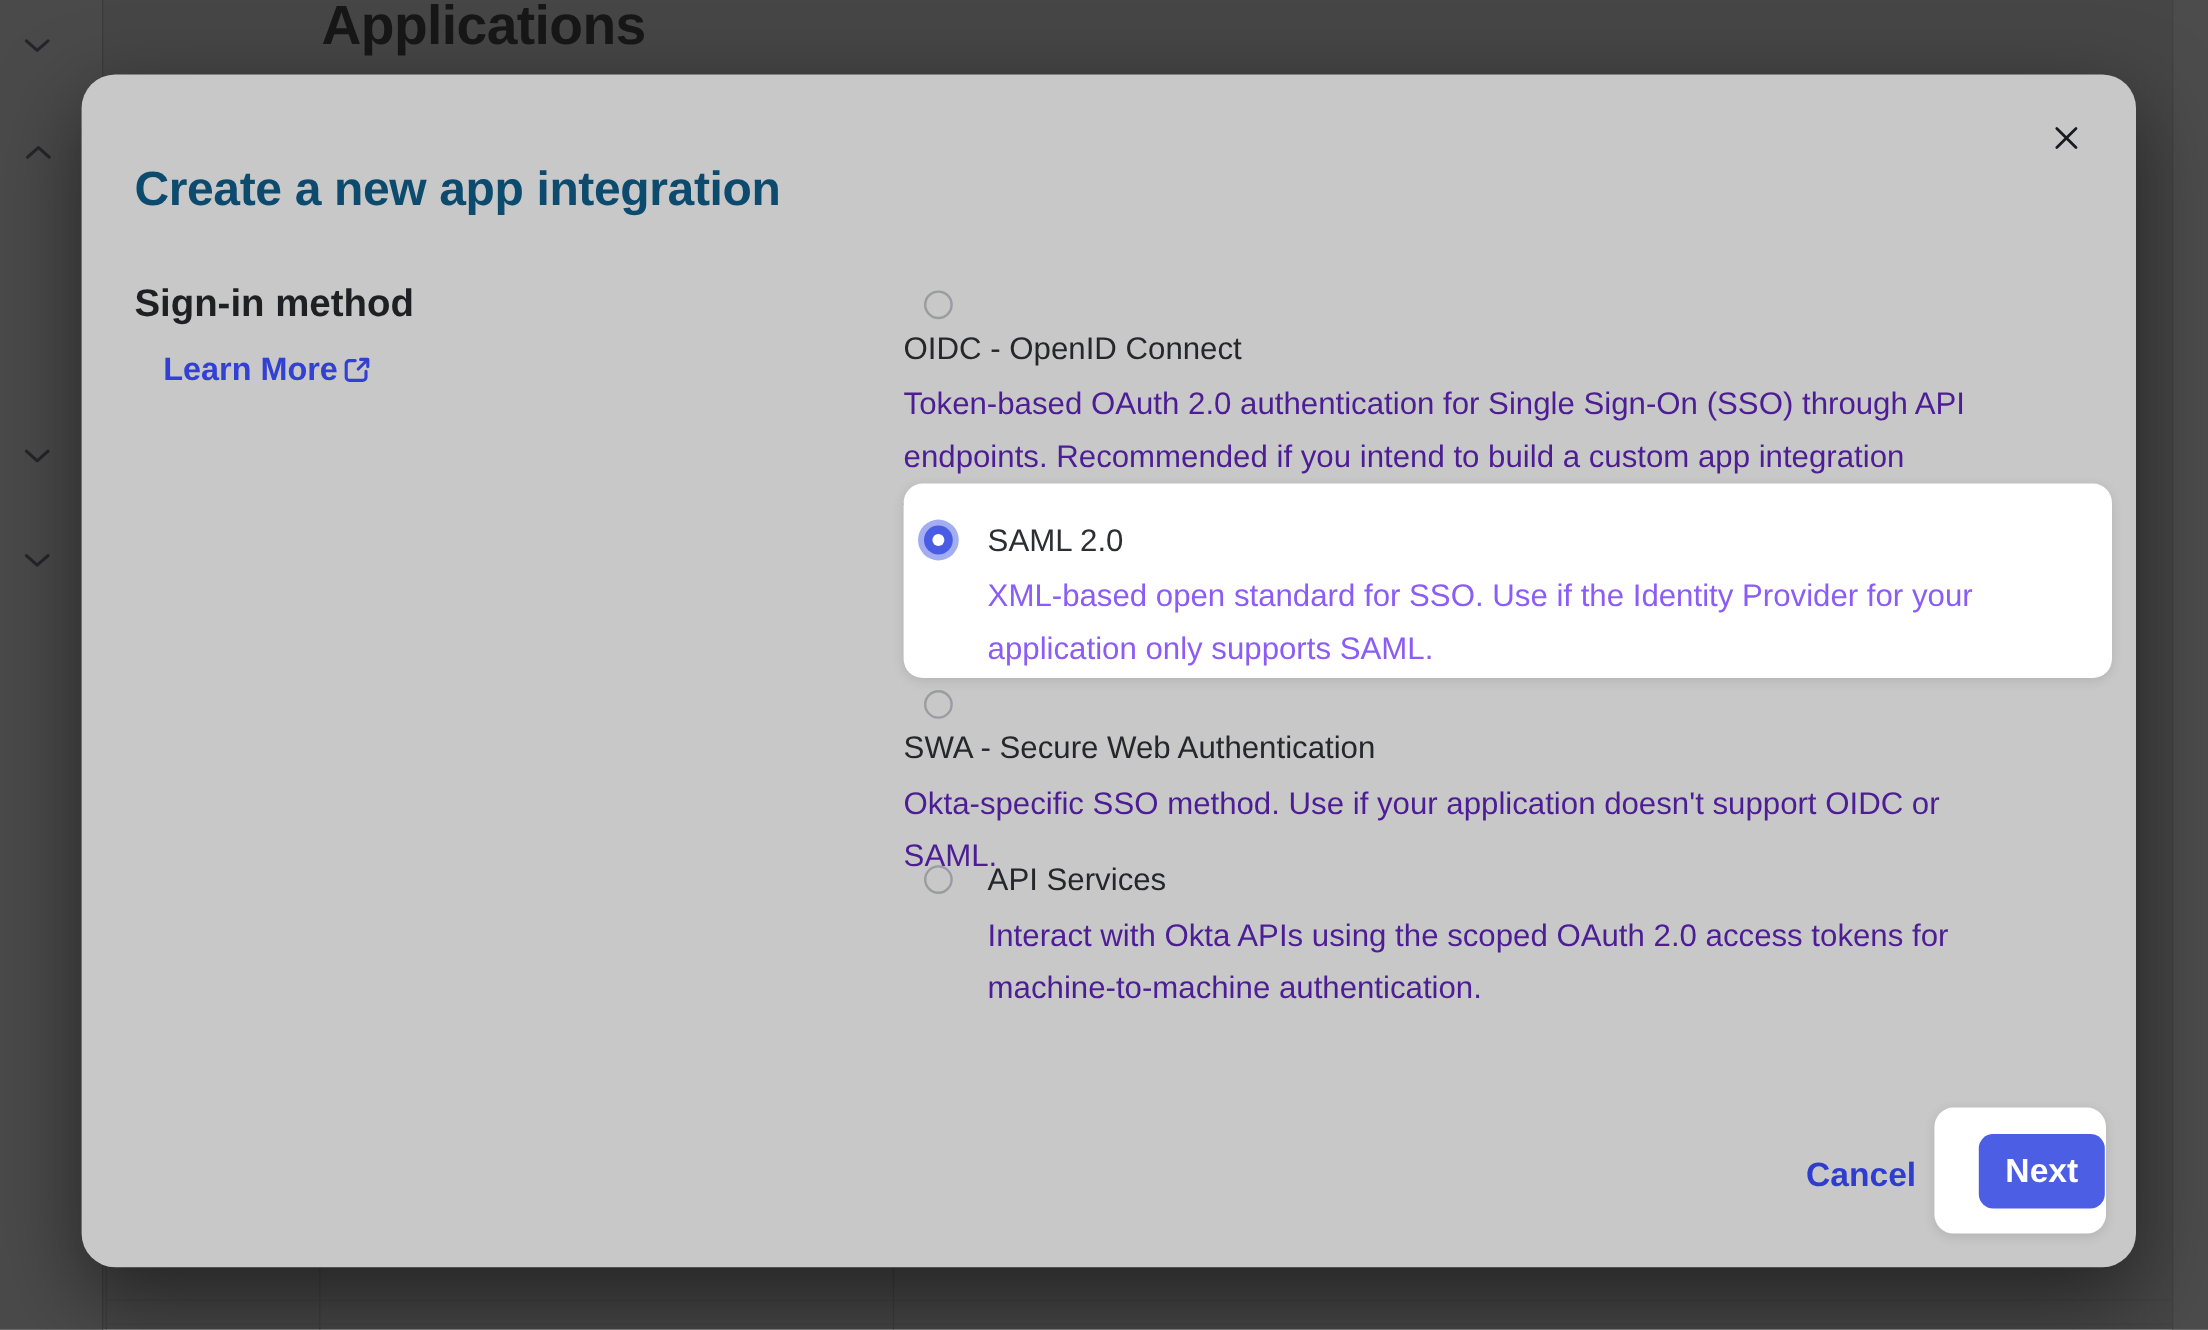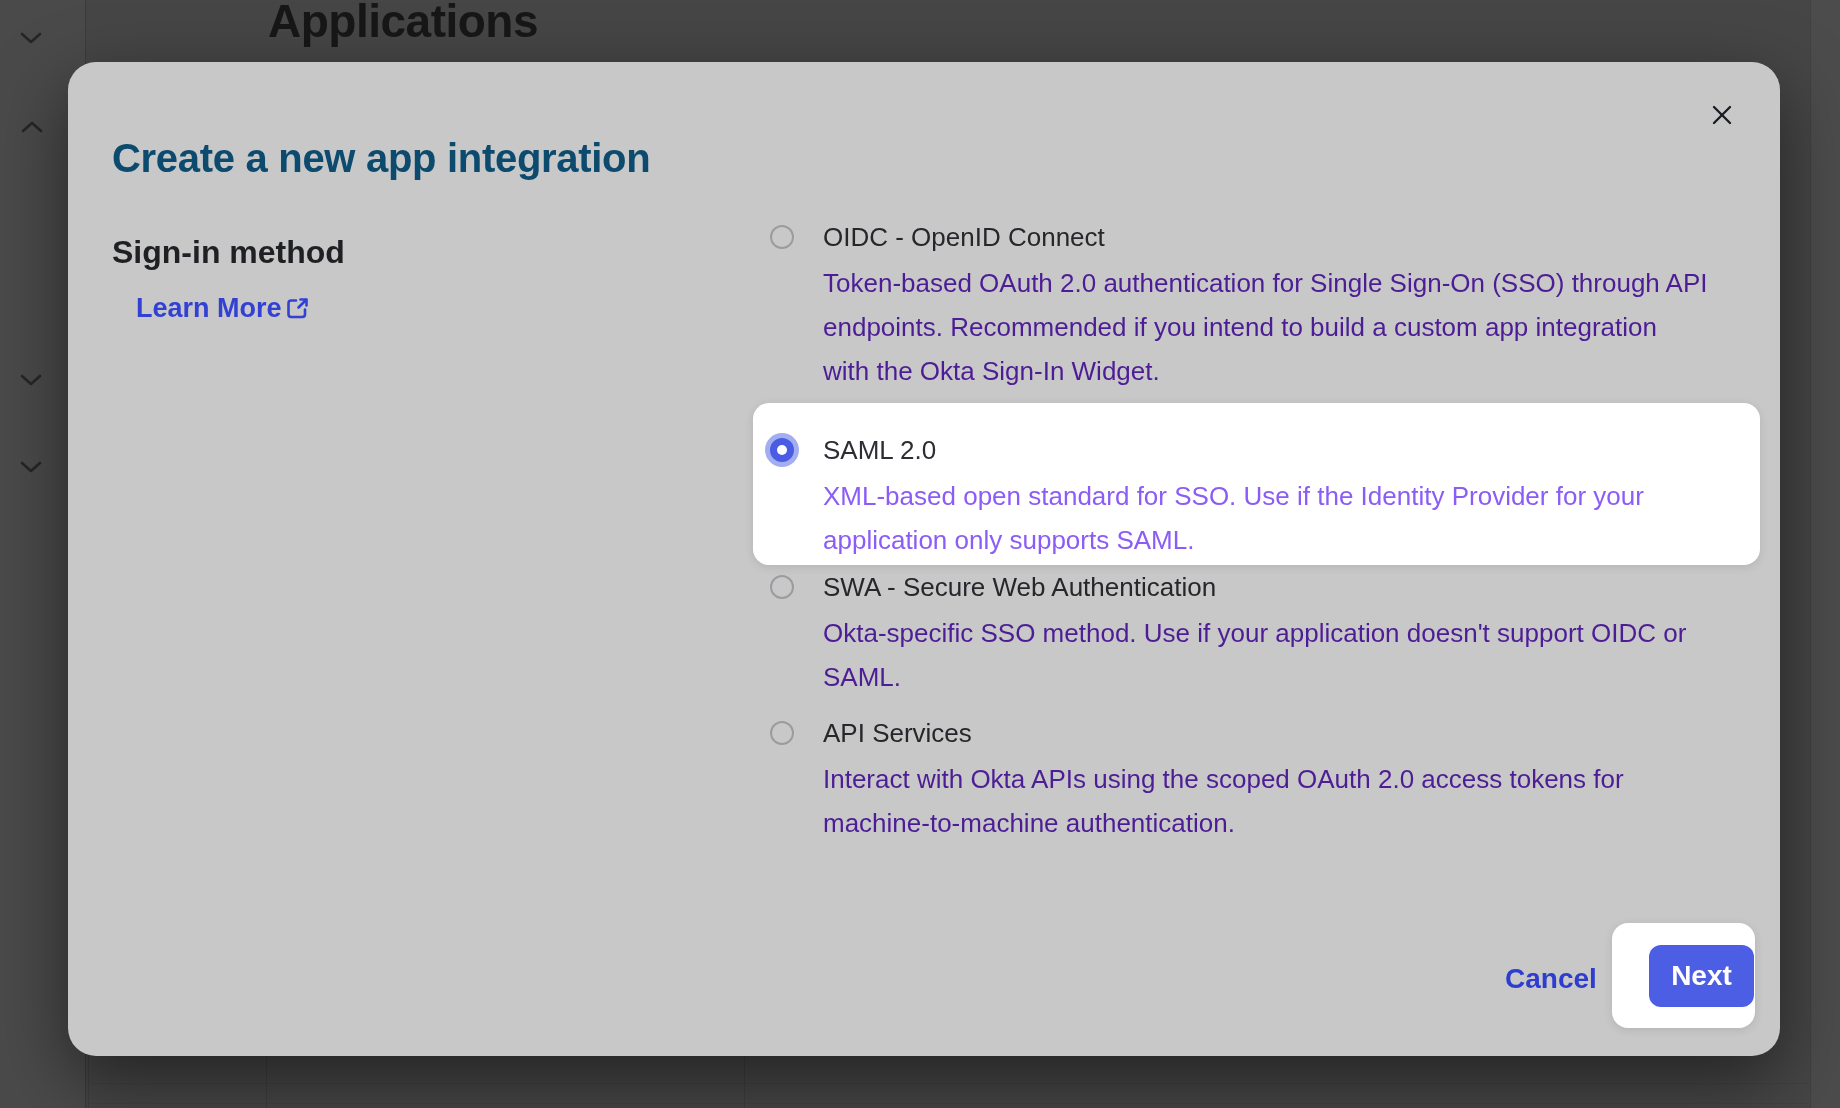--- a/index.html
+++ b/index.html
@@ -60,23 +60,23 @@
 
   
   .option {
     position: absolute; left: 685px; width: 1007px;
     display: flex; align-items: flex-start; cursor: pointer;
   }
   .option.highlighted {
     background: #ffffff; border-radius: 16px;
     box-shadow: 0 2px 10px rgba(0,0,0,0.10);
   }
-  .opt-oidc { top: 151px; }
+  .opt-oidc { top: 168px; flex-direction: column; }
   .opt-saml { top: 341px; height: 162px; padding-top: 23px; }
-  .opt-swa  { top: 501px; }
+  .opt-swa  { top: 501px; flex-direction: column; }
   .opt-api  { top: 647px; }
 
   .radio {
     flex: 0 0 auto; width: 24px; height: 24px;
     margin: 12px 29px 0 17px;
     border: 2.5px solid #9b9ca0; border-radius: 50%;
     background: transparent; position: relative;
   }
   .radio.selected {
     border: none; background: #4a5ce4;

